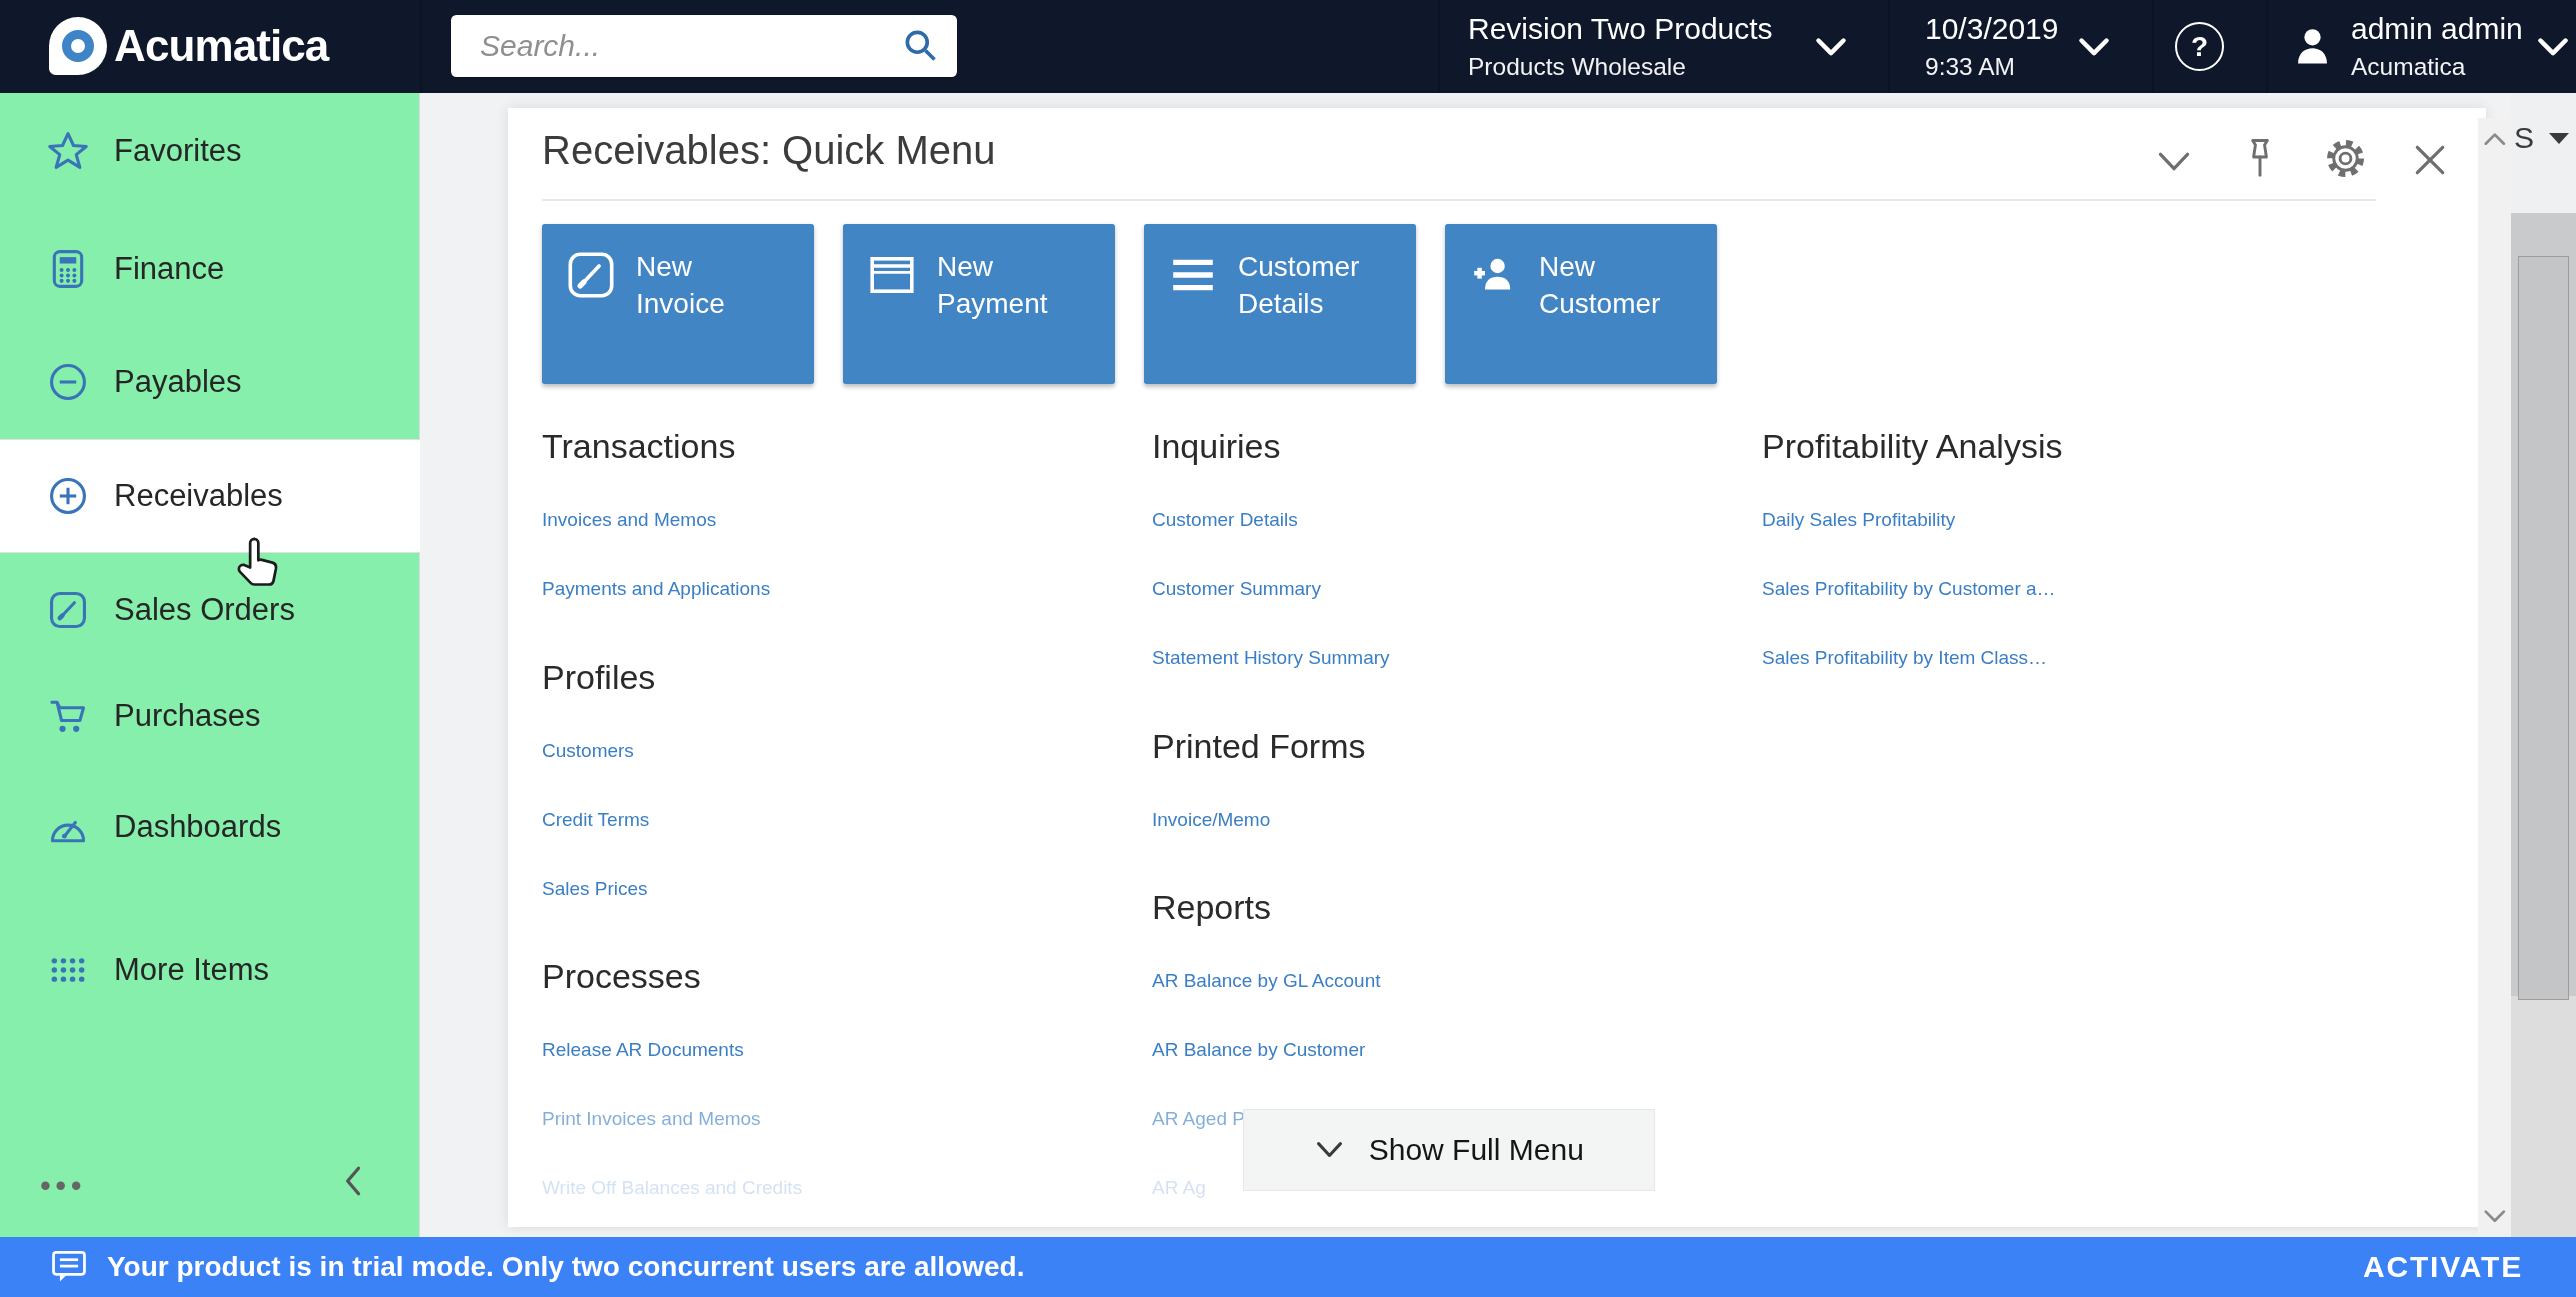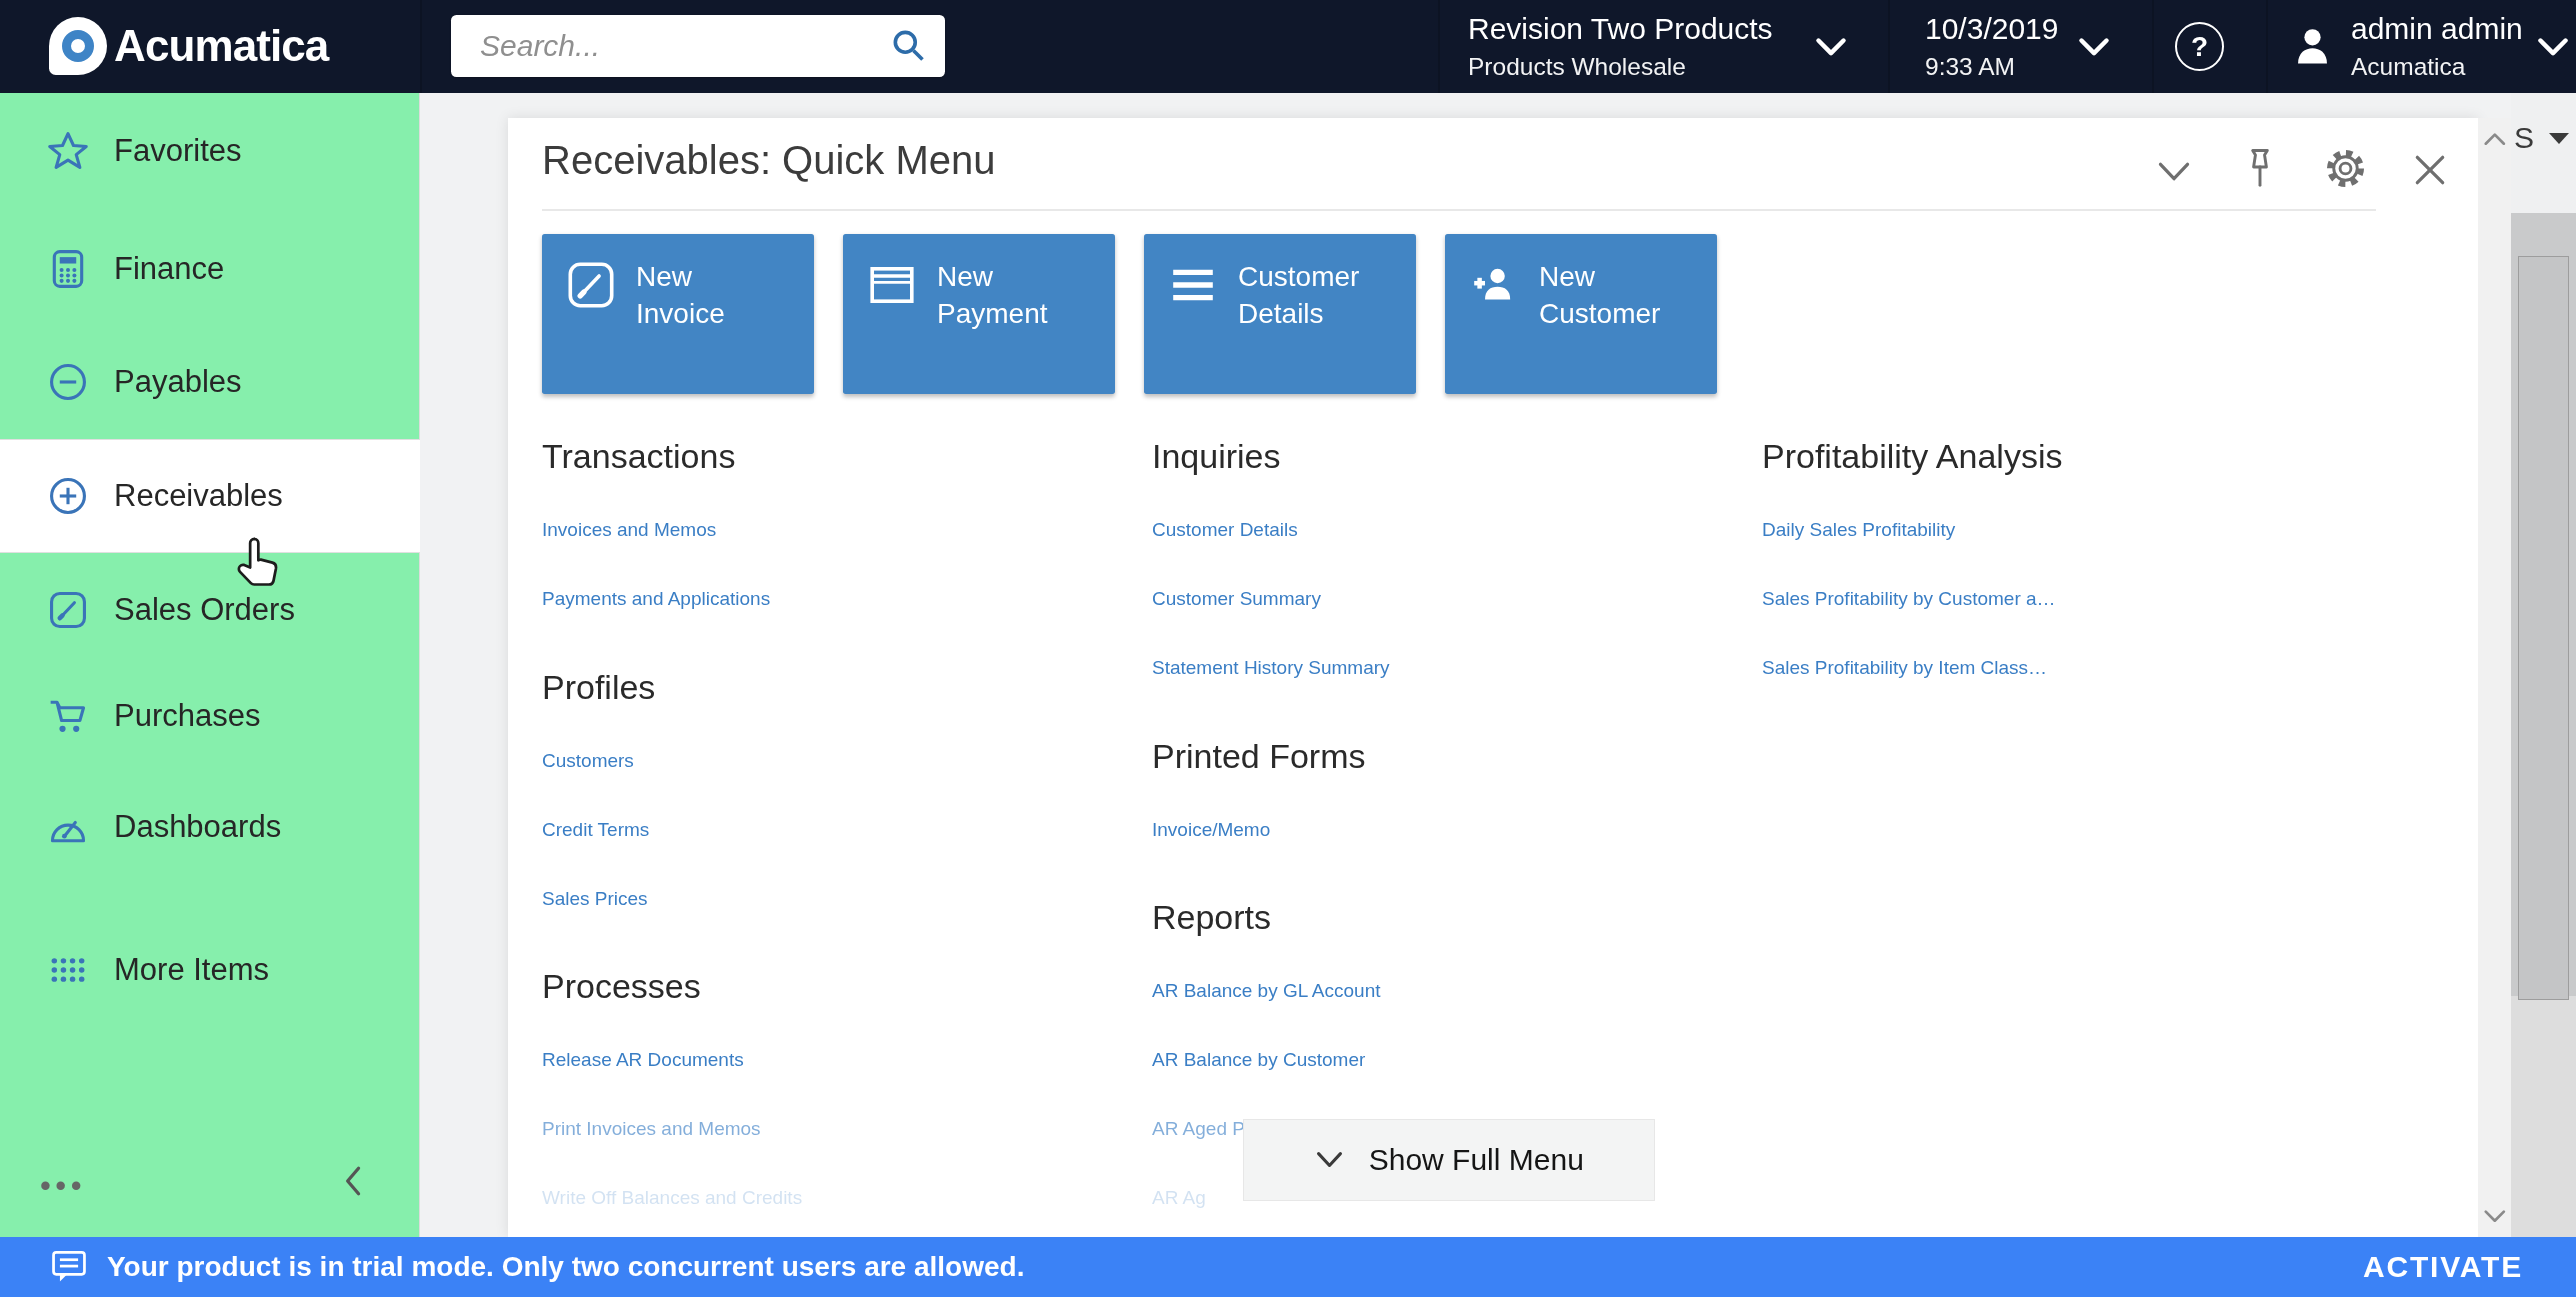--- a/index.html
+++ b/index.html
@@ -10,42 +10,42 @@
   }
   
   .topbar{position:absolute;left:0;top:0;width:2576px;height:93px;background:#0f172a;}
   .logo-blob{position:absolute;left:49px;top:17px;width:58px;height:58px;background:#fff;
     border-radius:52% 52% 52% 12%;display:flex;align-items:center;justify-content:center;}
   .logo-ring{width:14.5px;height:14.5px;border:9px solid #3e84c6;border-radius:50%;background:#fff;}
   .brand{position:absolute;left:114px;top:0;height:93px;line-height:91px;color:#fff;
     font-size:44px;font-weight:700;letter-spacing:-0.9px;}
   .tb-div{position:absolute;top:0;width:1.8px;height:93px;background:rgba(0,0,0,0.16);}
   .search-wrap{position:absolute;left:451px;top:14.5px;width:494px;height:62px;background:#fff;
-    border-radius:5.4px;box-shadow:0 0.9px 1.8px rgba(0,0,0,.25);}
+    border-radius:5.4px;box-shadow:0 0.9px 1.8px rgba(0,0,0,.25);padding-left:12px;}
   .search-wrap input{position:absolute;left:27px;top:3.6px;width:390px;height:53px;border:none;outline:none;
     font-size:30px;font-style:italic;color:#555;background:transparent;font-family:inherit;}
   .search-wrap input::placeholder{color:#8f8f8f;font-style:italic;}
   .search-ic{position:absolute;right:18px;top:11.8px;}
   .tb-line1{position:absolute;top:11.8px;font-size:30px;color:#fff;white-space:nowrap;}
   .tb-line2{position:absolute;top:53px;font-size:24.5px;color:rgba(255,255,255,.95);white-space:nowrap;}
   .chev-w{position:absolute;top:35px;}
   .help-circle{position:absolute;left:2175px;top:22px;width:45px;height:45px;border:2.7px solid #fff;
     border-radius:50%;color:#fff;font-size:28px;text-align:center;line-height:45px;font-weight:600;}
   
   .sidebar{position:absolute;left:0;top:93px;width:420px;height:1144px;background:#86efac;
     border-right:0.9px solid #dcdcdc;box-sizing:border-box;}
   .sb-item{position:absolute;left:0;width:420px;height:112px;cursor:pointer;}
   .sb-item .sb-ic{position:absolute;left:47px;top:50%;margin-top:-21px;width:42px;height:42px;}
   .sb-item .sb-label{position:absolute;left:114px;top:0;line-height:112px;font-size:31px;color:#262626;}
   .sb-sel{background:#fff;border-top:0.9px solid #e0e0e0;border-bottom:0.9px solid #e0e0e0;}
   .sb-footer-dots{position:absolute;left:40px;top:1075px;font-size:31px;color:#666;letter-spacing:4.5px;}
   .sb-collapse{position:absolute;left:334px;top:1068px;}
   
-  .panel{position:absolute;left:508px;top:118px;width:1970px;height:1119px;background:#fff;
-    box-shadow:0 0 12.7px rgba(0,0,0,.10);}
+  .panel{position:absolute;left:508px;top:108px;width:1970px;height:1119px;background:#fff;
+    box-shadow:0 0 12.7px rgba(0,0,0,.10);padding-left:8px;}
   .panel-title{position:absolute;left:34px;top:20px;font-size:40px;color:#3c3c3c;}
   .ph-ic{position:absolute;cursor:pointer;color:#6f6f6f;}
   .panel-divider{position:absolute;left:34px;top:91px;width:1834px;height:1.8px;background:#e8e8e8;}
   .tiles{position:absolute;left:34px;top:116px;display:flex;gap:29px;}
   .tile{width:272px;height:160px;background:#4285c4;border-radius:2.7px;position:relative;
     box-shadow:0 2.7px 4.5px rgba(0,0,0,.25);cursor:pointer;}
   .tile .t-ic{position:absolute;left:22px;top:23.6px;}
   .tile .t-txt{position:absolute;left:94px;top:23.6px;font-size:28px;line-height:37px;color:#fff;}
   .mcol{position:absolute;top:299px;}
   .mcol h3{font-size:34px;font-weight:400;color:#2a2a2a;line-height:78px;margin:0;}

